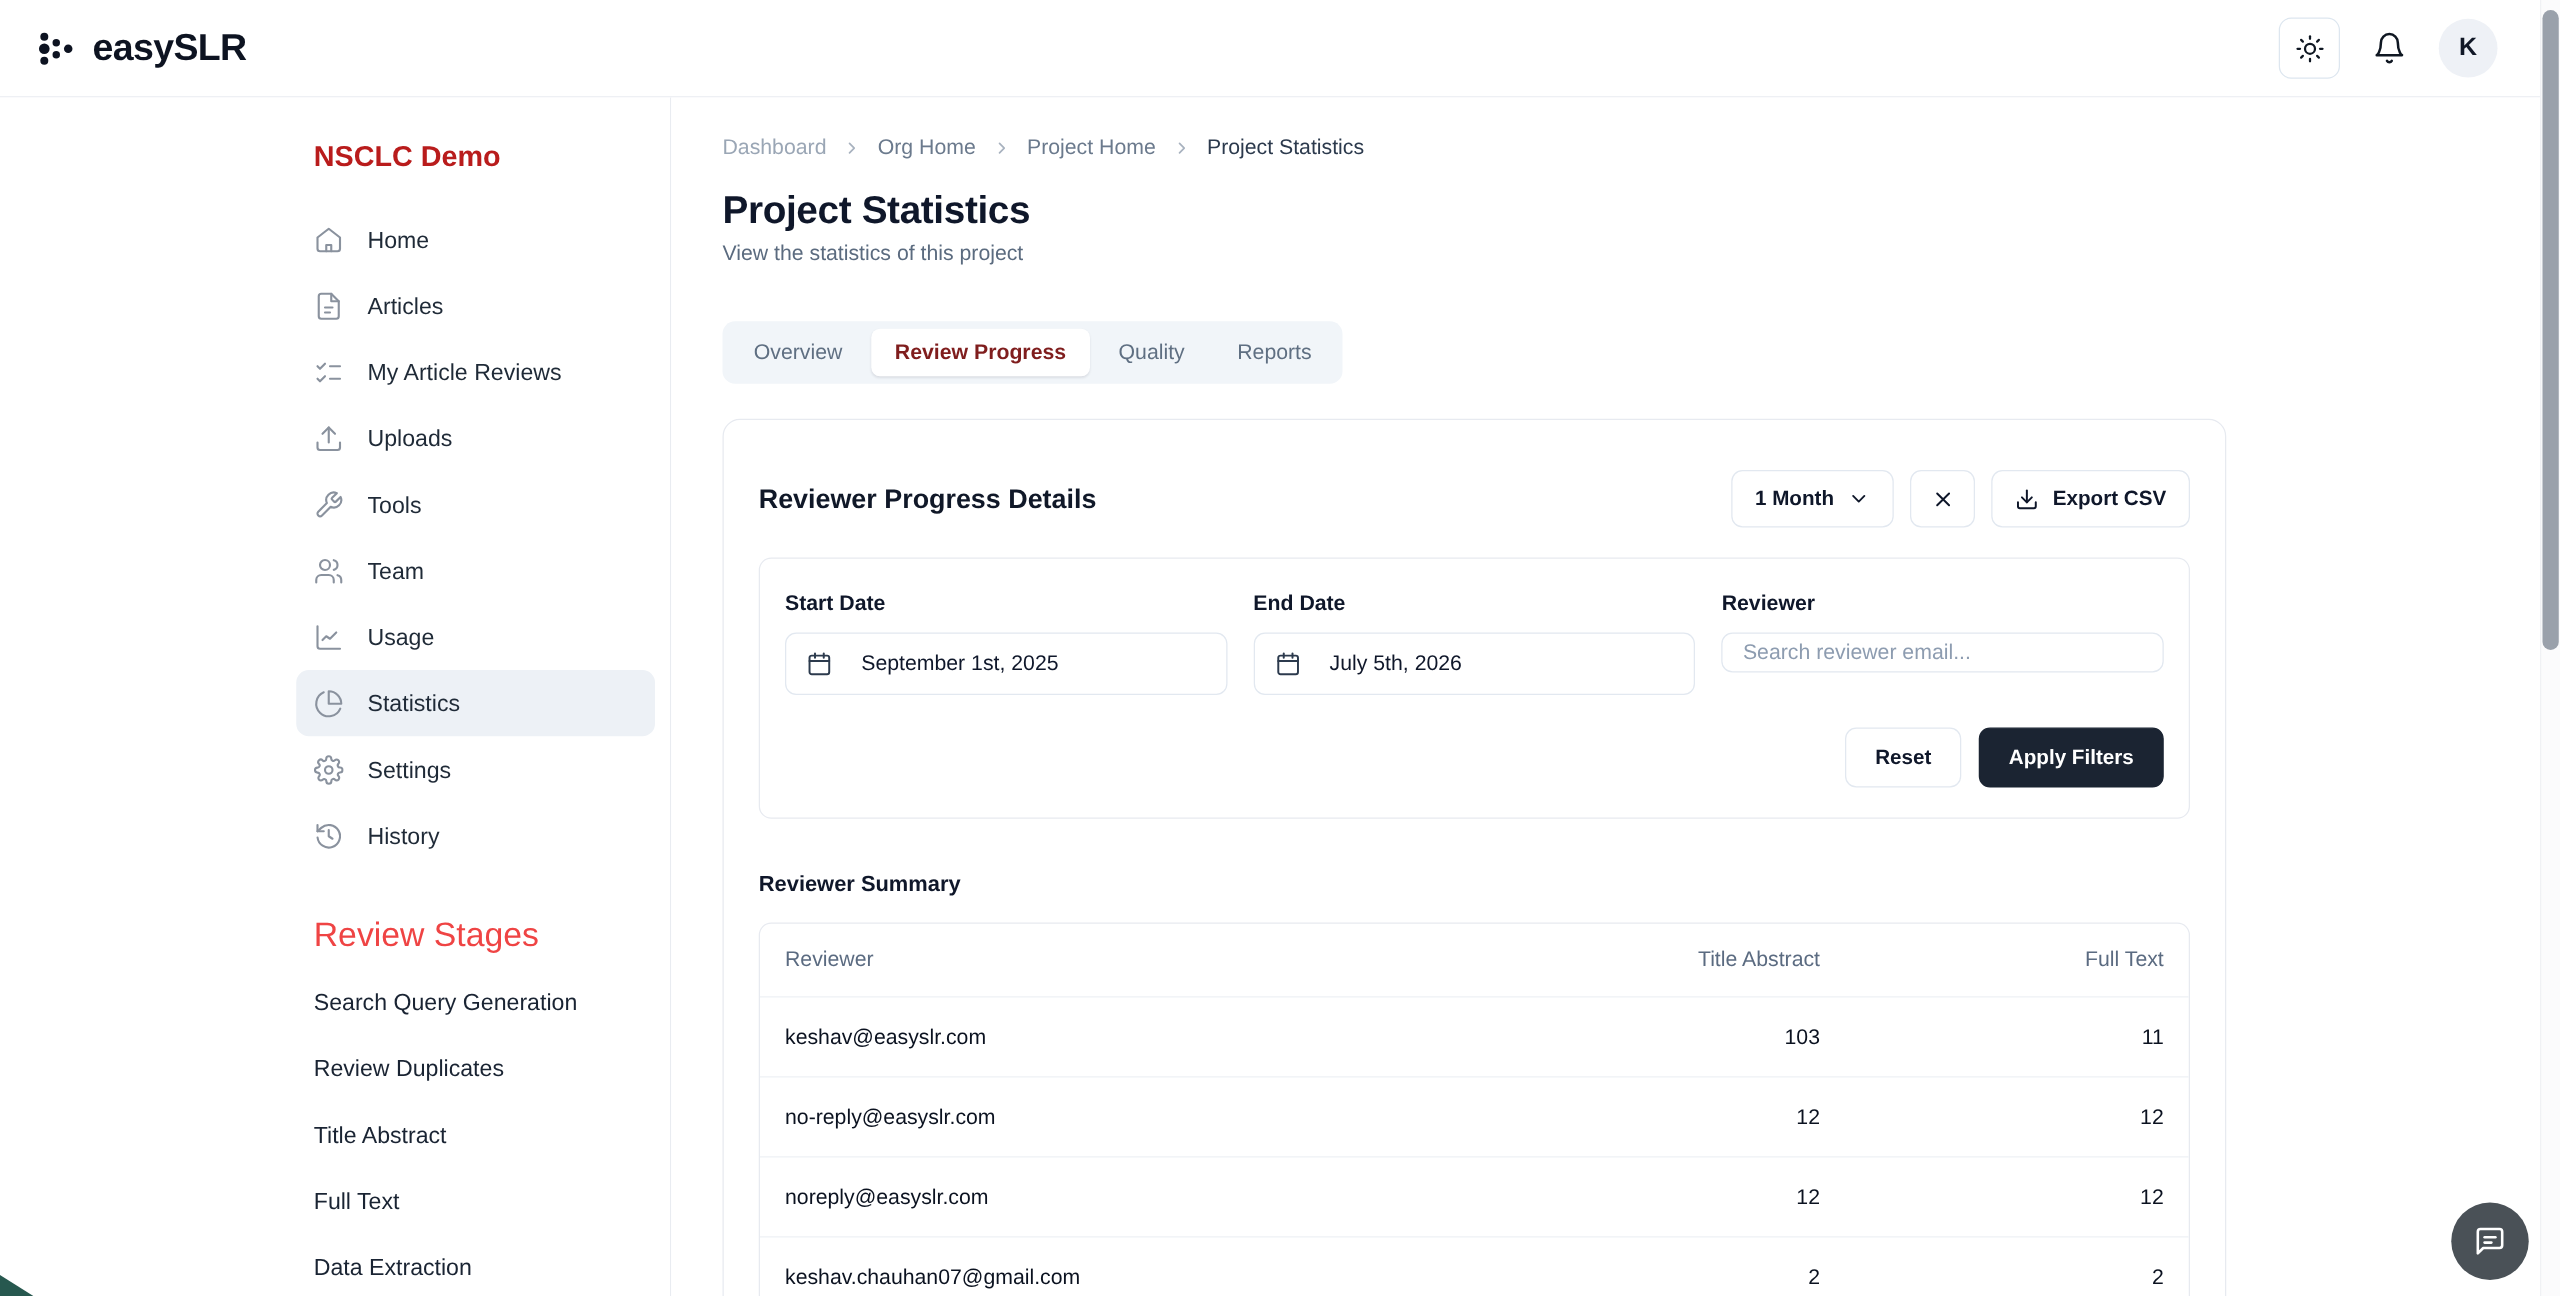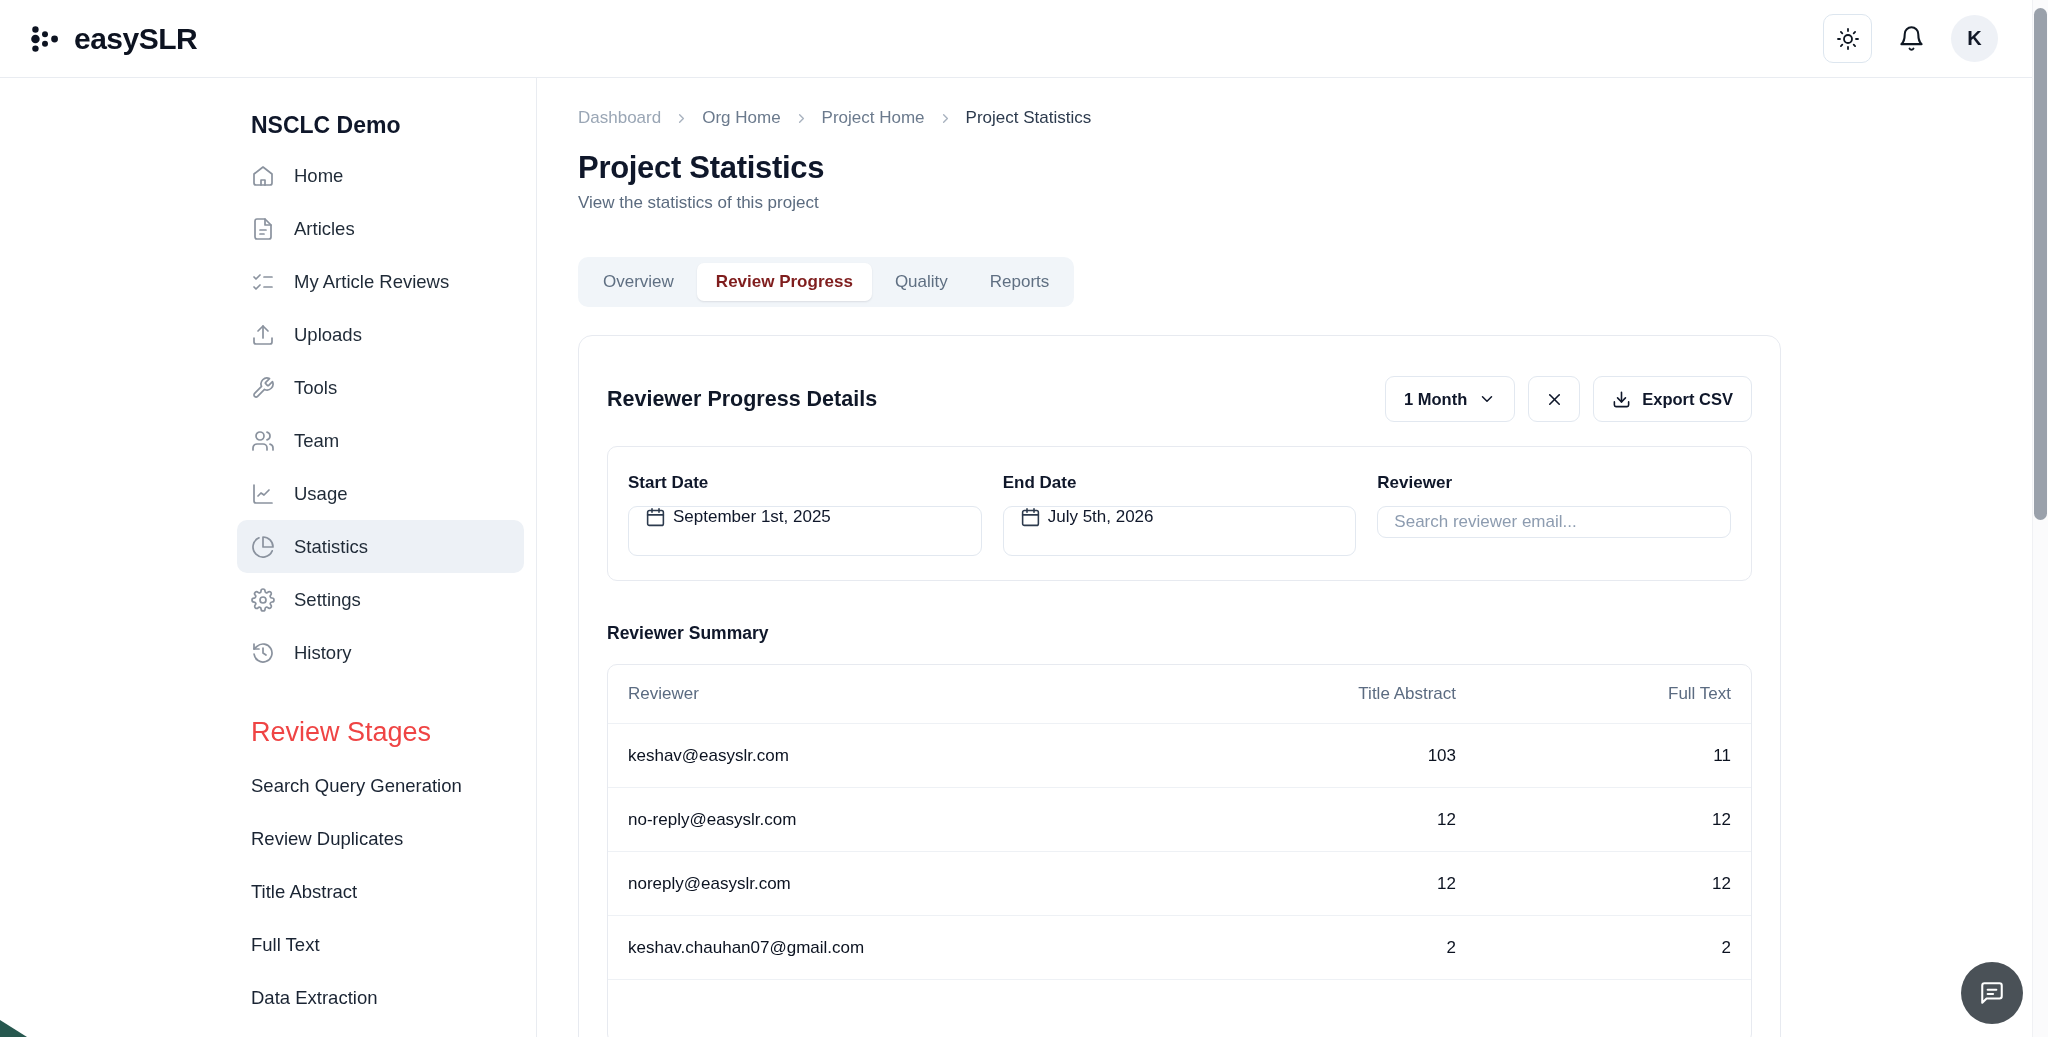--- a/index.html
+++ b/index.html
@@ -38,21 +38,21 @@
   
   .app-body { display: flex; height: 959px; }
 
   
   .sidebar {
     width: 537px; flex: none;
     border-right: 1px solid #e9ecf1;
     padding: 34px 12px 0 237px;
     background: #fff;
   }
-  .project-name { font-size: 23px; font-weight: 700; color: #0f172a; padding-left: 14px; margin-bottom: 10px; }
+  .project-name { font-size: 23px; font-weight: 700; color: #b91c1c; padding-left: 14px; margin-bottom: 26px; }
   .nav-item {
     height: 53px; display: flex; align-items: center; gap: 19px;
     padding: 0 14px; border-radius: 10px; cursor: pointer;
     font-size: 18.5px; font-weight: 500; color: #1f2a37;
   }
   .nav-item .nicon { color: #8a929e; }
   .nav-item.active { background: #edf1f6; }
   .stages-title { font-size: 27px; font-weight: 400; color: #ef4444; padding-left: 14px; margin-top: 38px; margin-bottom: 11px; }
   .stage-item {
     height: 53px; display: flex; align-items: center;
@@ -101,21 +101,21 @@
   
   .filter-box {
     margin-top: 24px; border: 1px solid #e7eaf0; border-radius: 10px;
     padding: 26px 20px 24px 20px;
   }
   .filter-grid { display: flex; gap: 21px; }
   .filter-field { flex: 1; }
   .filter-label { font-size: 17px; font-weight: 600; color: #0f172a; margin-bottom: 13px; }
   .input-box {
     height: 50px; border: 1px solid #e2e8f0; border-radius: 9px;
-    display: flex; gap: 7px; padding: 0 16px;
+    display: flex; align-items: center; gap: 23px; padding: 0 16px;
     font-size: 17px; color: #0f172a; background: #fff; cursor: pointer;
   }
   .input-box .cal { color: #2c3a4d; }
   .text-input {
     width: 100%; height: 32px; border: 1px solid #e2e8f0; border-radius: 9px;
     padding: 0 16px; font-family: "Liberation Sans", sans-serif;
     font-size: 17px; color: #0f172a; outline: none; background: #fff;
   }
   .text-input::placeholder { color: #8d9cb0; }
   .filter-actions { display: flex; justify-content: flex-end; gap: 14px; margin-top: 26px; }
@@ -428,20 +428,24 @@
                 </svg>
               </span>
               <span>July 5th, 2026</span>
             </div>
           </div>
           <div class="filter-field">
             <div class="filter-label">Reviewer</div>
             <input class="text-input" type="text" placeholder="Search reviewer email..." style="">
           </div>
         </div>
+        <div class="filter-actions">
+          <button class="btn-reset">Reset</button>
+          <button class="btn-apply">Apply Filters</button>
+        </div>
       </div>
 
       <div class="summary-title">Reviewer Summary</div>
 
       <div class="table">
         <div class="trow thead">
           <div class="col-reviewer">Reviewer</div>
           <div class="col-ta">Title Abstract</div>
           <div class="col-ft">Full Text</div>
         </div>

